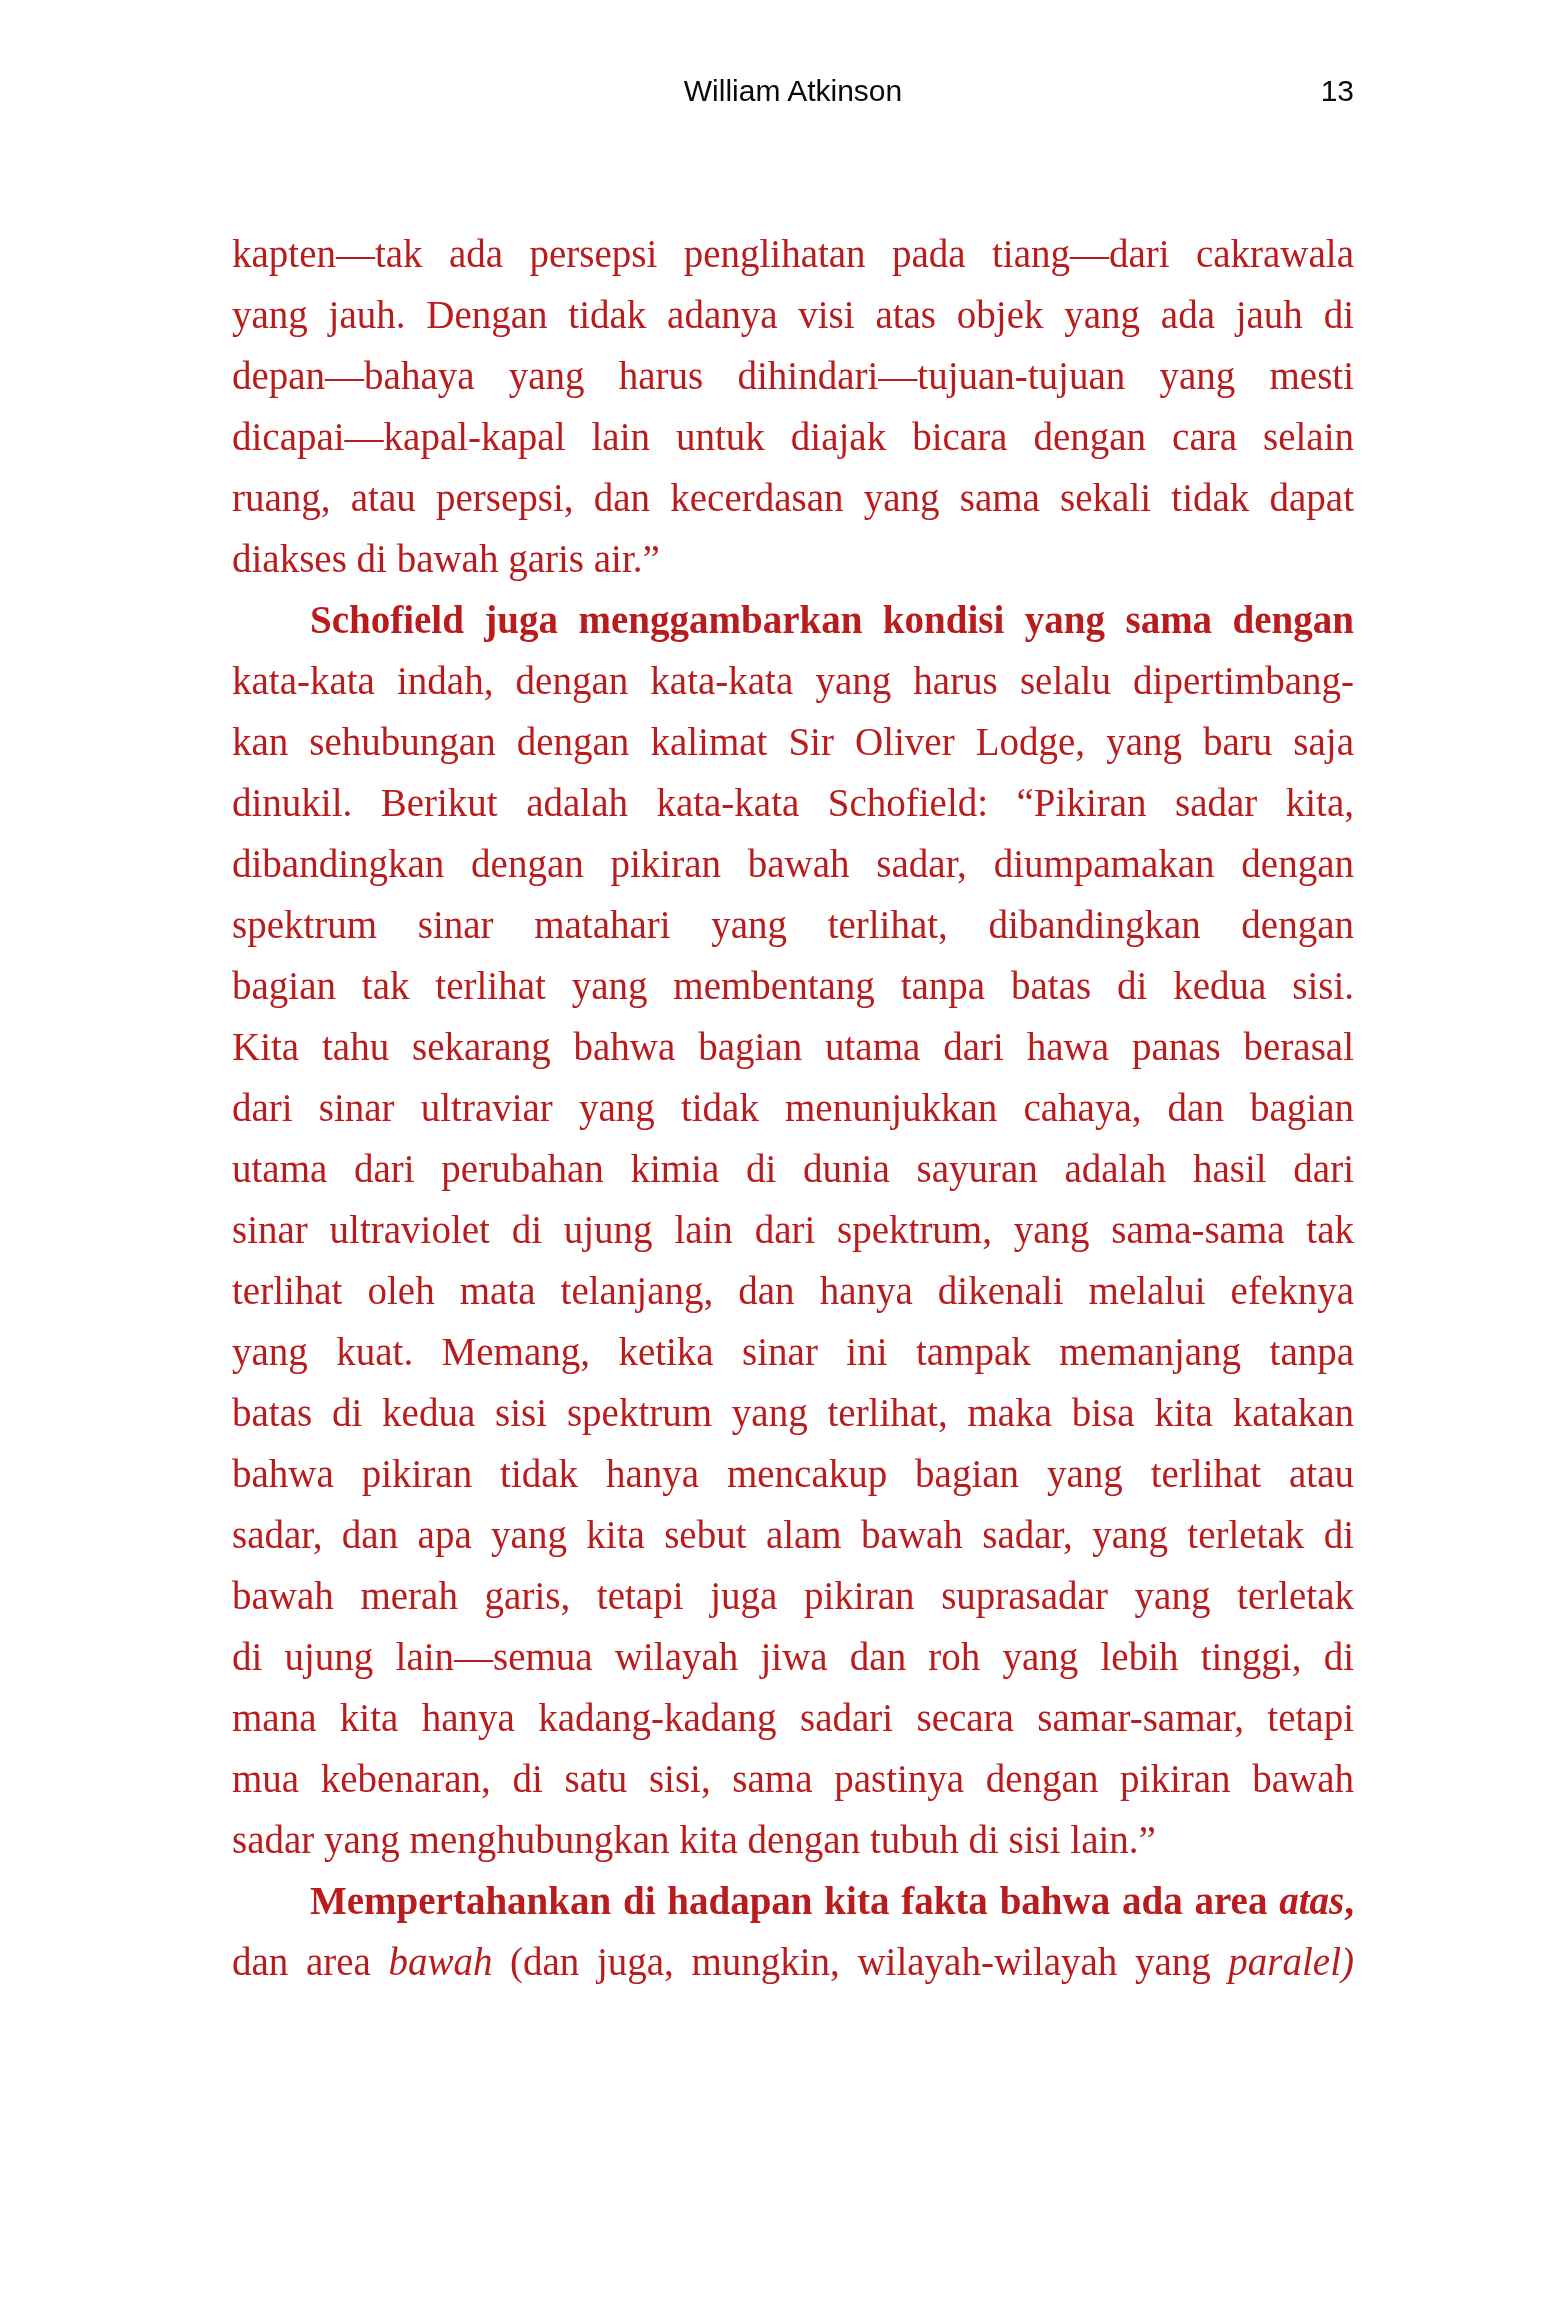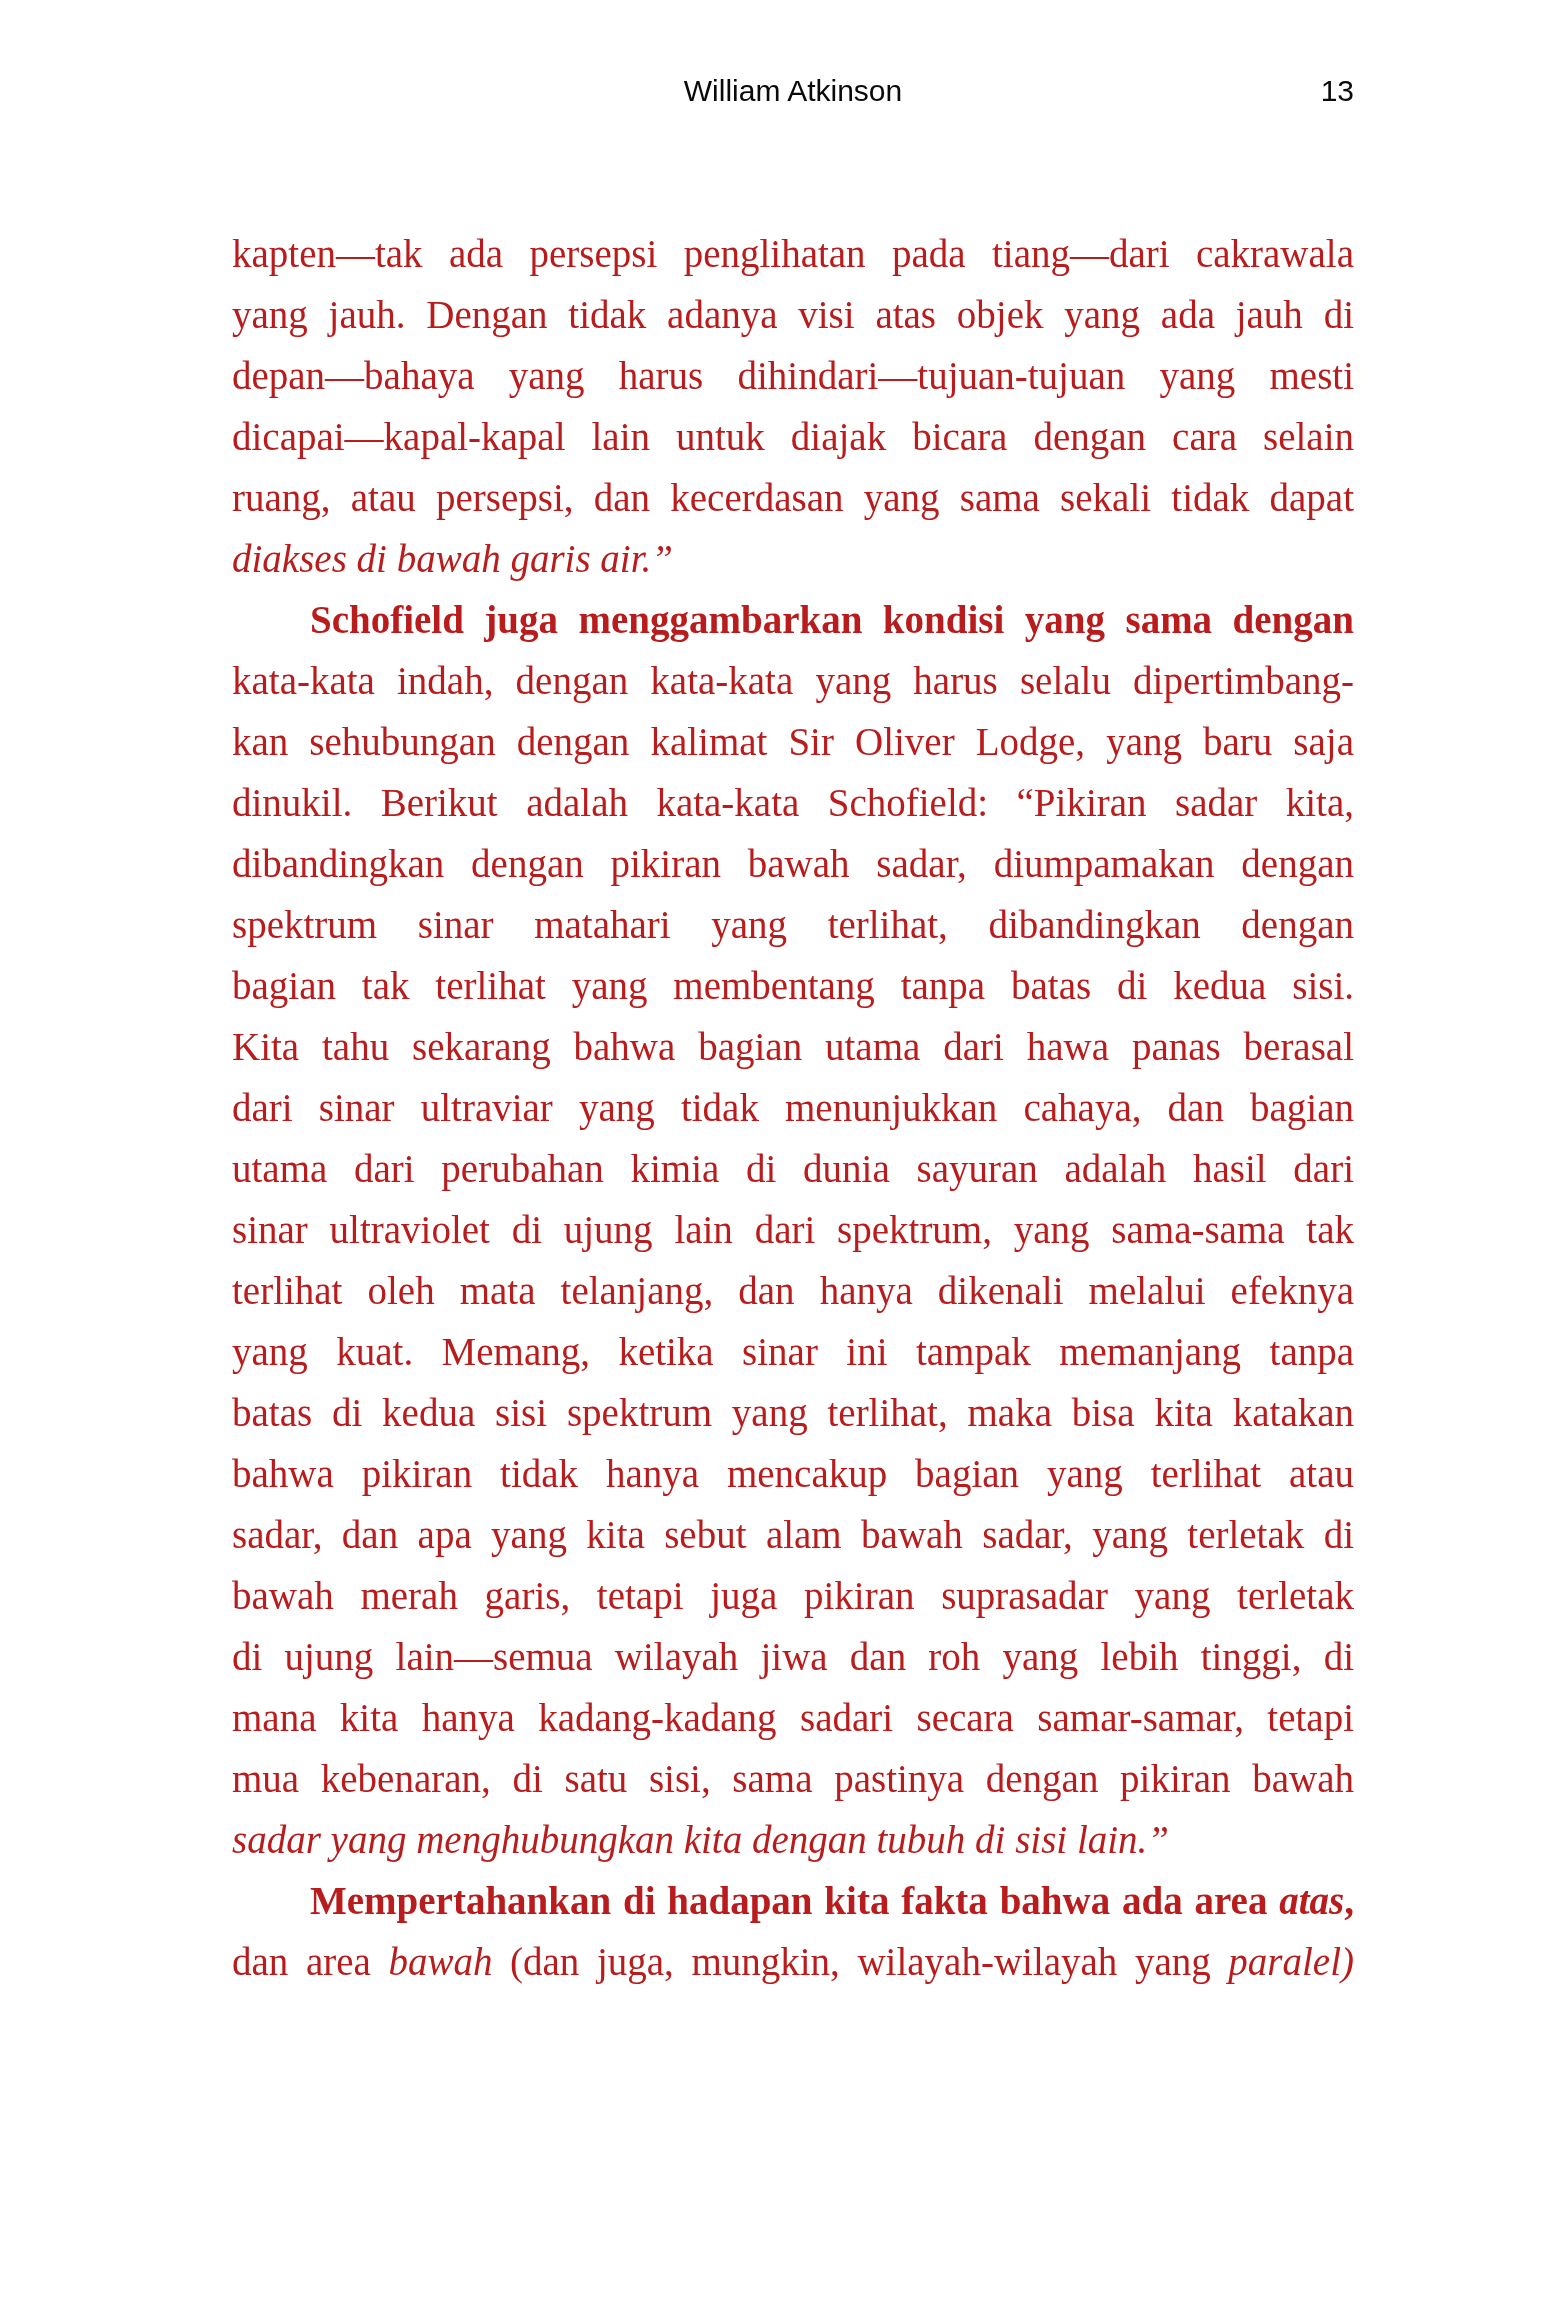--- a/index.html
+++ b/index.html
@@ -54,21 +54,20 @@
     height: 61px;
     line-height: 61px;
     text-align: justify;
     text-align-last: justify;
     box-sizing: border-box;
     white-space: normal;
   }
   .line.endpara {
     text-align: left;
     text-align-last: left;
-    font-style: italic;
   }
   .line.indent {
     padding-left: 78px;
     font-weight: bold;
   }
   .seg.italic {
     font-style: italic;
     margin-top: 9px;
   }
 </style>

